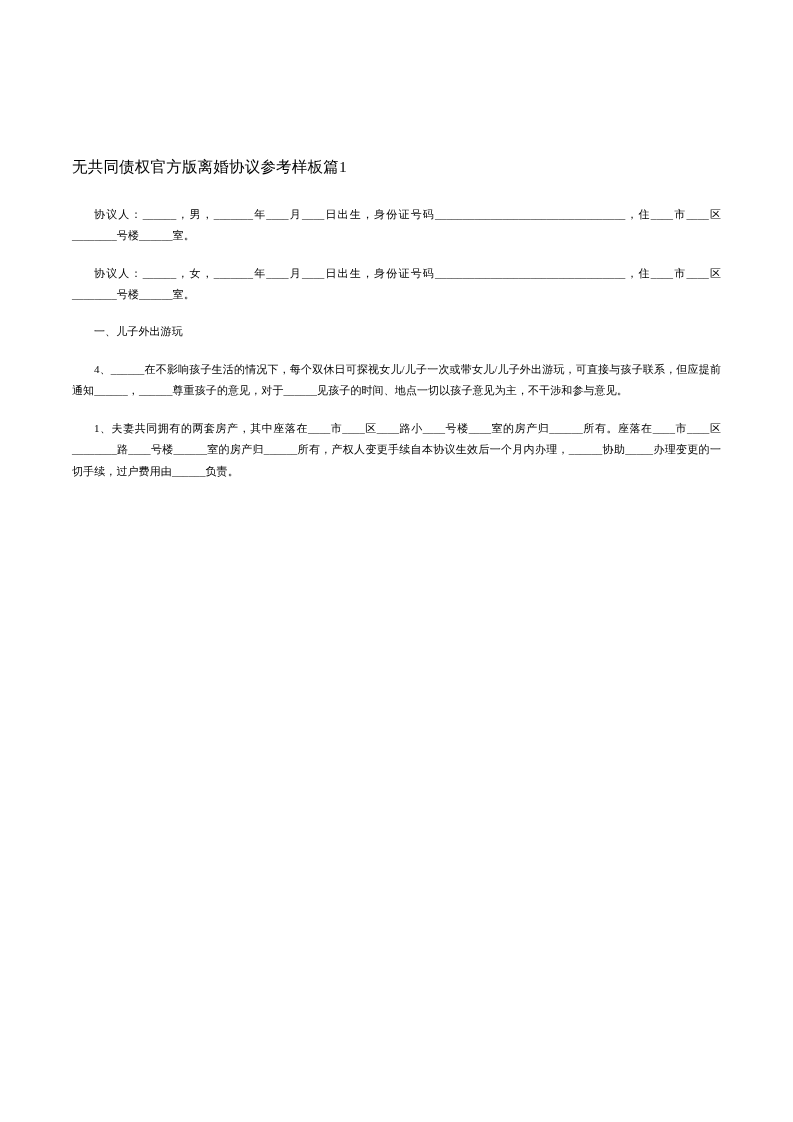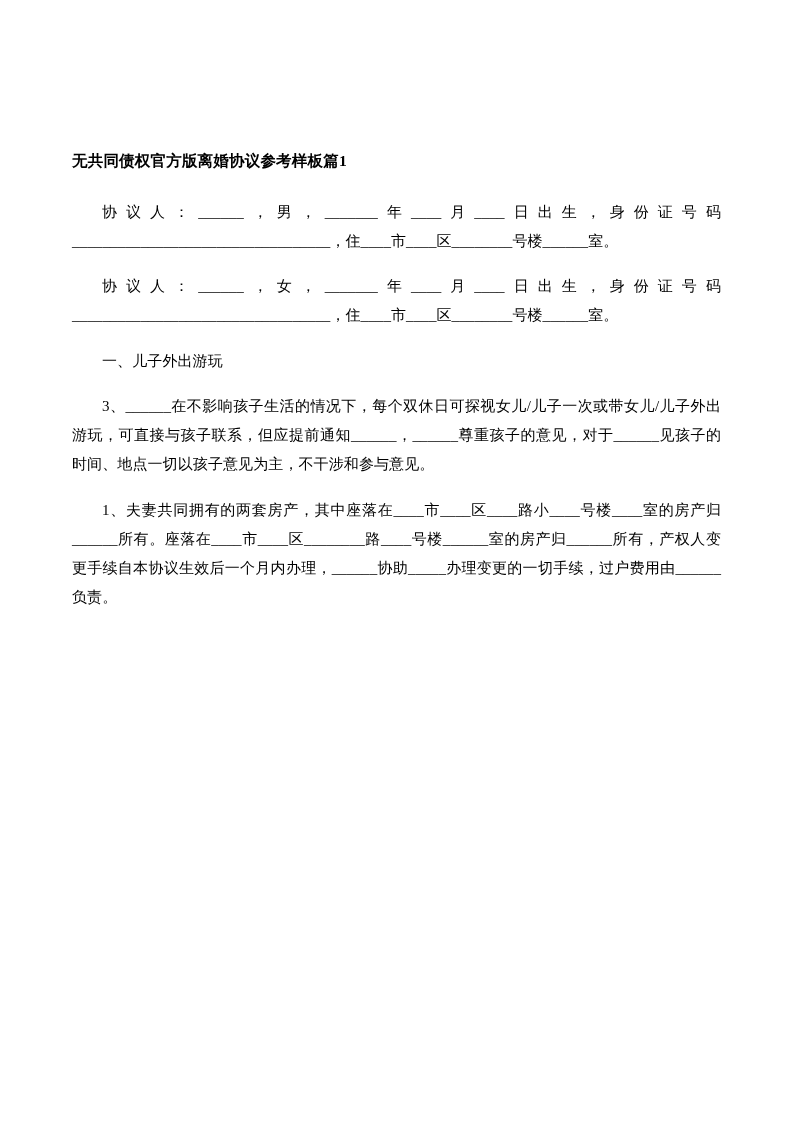--- a/index.html
+++ b/index.html
@@ -17,27 +17,27 @@
   .page {
     position: relative;
     width: 793px;
     height: 1122px;
     box-sizing: border-box;
     padding: 150px 72px 60px 72px;
     background: #ffffff;
   }
   .doc-title {
     font-size: 15.5px;
-    font-weight: bold;
+    font-weight: normal;
     letter-spacing: 0.2px;
-    margin: 0 0 26px 0;
+    margin: 6px 0 26px 0;
     line-height: 1.4;
   }
   p.para {
-    font-size: 15px;
+    font-size: 11px;
     line-height: 1.95;
     margin: 0 0 16px 0;
     text-align: justify;
     text-justify: inter-ideograph;
     letter-spacing: 0.1px;
   }
   p.indent2 {
     text-indent: 2em;
   }
   .section-head {
@@ -46,15 +46,15 @@
 </style>
 </head>
 <body>
 
 <div class="page">
   <h1 class="doc-title">无共同债权官方版离婚协议参考样板篇1</h1>
 
   <p class="para indent2">协议人：______，男，_______年____月____日出生，身份证号码__________________________________，住____市____区________号楼______室。</p>
   <p class="para indent2">协议人：______，女，_______年____月____日出生，身份证号码__________________________________，住____市____区________号楼______室。</p>
   <p class="para indent2 section-head">一、儿子外出游玩</p>
-  <p class="para indent2">3、______在不影响孩子生活的情况下，每个双休日可探视女儿/儿子一次或带女儿/儿子外出游玩，可直接与孩子联系，但应提前通知______，______尊重孩子的意见，对于______见孩子的时间、地点一切以孩子意见为主，不干涉和参与意见。</p>
+  <p class="para indent2">4、______在不影响孩子生活的情况下，每个双休日可探视女儿/儿子一次或带女儿/儿子外出游玩，可直接与孩子联系，但应提前通知______，______尊重孩子的意见，对于______见孩子的时间、地点一切以孩子意见为主，不干涉和参与意见。</p>
   <p class="para indent2">1、夫妻共同拥有的两套房产，其中座落在____市____区____路小____号楼____室的房产归______所有。座落在____市____区________路____号楼______室的房产归______所有，产权人变更手续自本协议生效后一个月内办理，______协助_____办理变更的一切手续，过户费用由______负责。</p>
 </div>
 
 </body></html>

